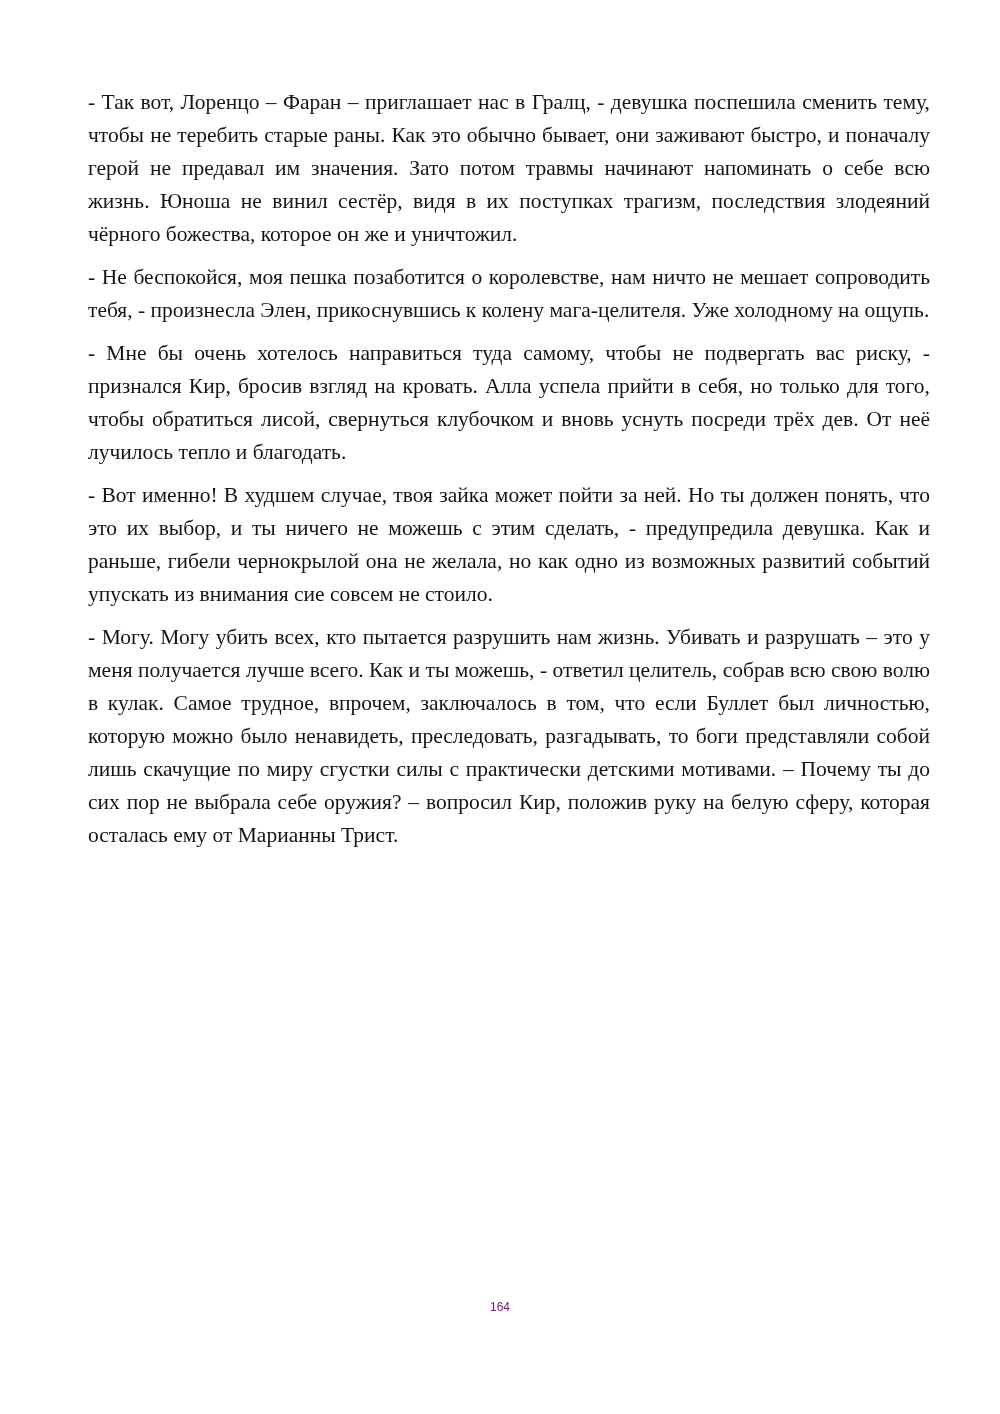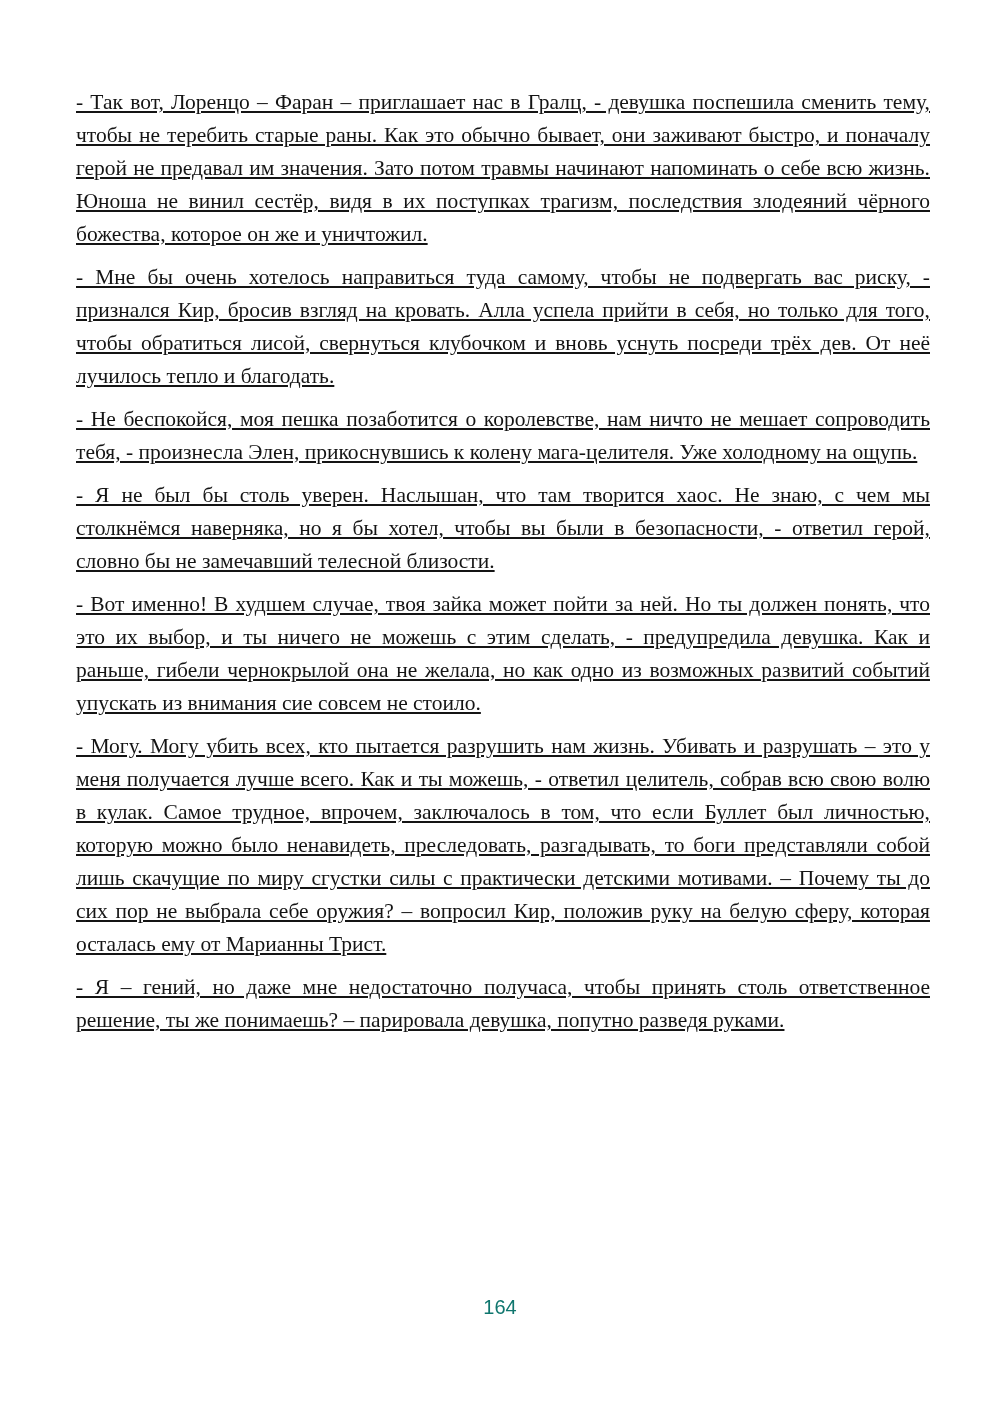--- a/index.html
+++ b/index.html
@@ -20,43 +20,40 @@
     left: 72px;
     top: 86px;
     width: 858px;
     color: #141414;
     font-size: 21.5px;
     line-height: 33px;
     text-align: justify;
     text-align-last: left;
   }
   .text-body p {
-    margin: 0 0 10px 4px;
+    margin: 0 0 10px 16px;
     padding: 0;
-    text-decoration: underline;
   }
   .page-number {
     position: absolute;
     top: 1296px;
     left: 0;
     width: 100%;
     text-align: center;
-    color: #0f766e;
+    color: #701a75;
     font-family: "Liberation Sans", sans-serif;
-    font-size: 20px;
+    font-size: 12px;
     line-height: 22px;
   }
 </style>
 </head>
 <body>
 
 <div class="page">
   <div class="text-body">
     <p>- Так вот, Лоренцо – Фаран – приглашает нас в Гралц, - девушка поспешила сменить тему, чтобы не теребить старые раны. Как это обычно бывает, они заживают быстро, и поначалу герой не предавал им значения. Зато потом травмы начинают напоминать о себе всю жизнь. Юноша не винил сестёр, видя в их поступках трагизм, последствия злодеяний чёрного божества, которое он же и уничтожил.</p>
+    <p>- Не беспокойся, моя пешка позаботится о королевстве, нам ничто не мешает сопроводить тебя, - произнесла Элен, прикоснувшись к колену мага-целителя. Уже холодному на ощупь.</p>
     <p>- Мне бы очень хотелось направиться туда самому, чтобы не подвергать вас риску, - признался Кир, бросив взгляд на кровать. Алла успела прийти в себя, но только для того, чтобы обратиться лисой, свернуться клубочком и вновь уснуть посреди трёх дев. От неё лучилось тепло и благодать.</p>
-    <p>- Не беспокойся, моя пешка позаботится о королевстве, нам ничто не мешает сопроводить тебя, - произнесла Элен, прикоснувшись к колену мага-целителя. Уже холодному на ощупь.</p>
-    <p>- Я не был бы столь уверен. Наслышан, что там творится хаос. Не знаю, с чем мы столкнёмся наверняка, но я бы хотел, чтобы вы были в безопасности, - ответил герой, словно бы не замечавший телесной близости.</p>
     <p>- Вот именно! В худшем случае, твоя зайка может пойти за ней. Но ты должен понять, что это их выбор, и ты ничего не можешь с этим сделать, - предупредила девушка. Как и раньше, гибели чернокрылой она не желала, но как одно из возможных развитий событий упускать из внимания сие совсем не стоило.</p>
     <p>- Могу. Могу убить всех, кто пытается разрушить нам жизнь. Убивать и разрушать – это у меня получается лучше всего. Как и ты можешь, - ответил целитель, собрав всю свою волю в кулак. Самое трудное, впрочем, заключалось в том, что если Буллет был личностью, которую можно было ненавидеть, преследовать, разгадывать, то боги представляли собой лишь скачущие по миру сгустки силы с практически детскими мотивами. – Почему ты до сих пор не выбрала себе оружия? – вопросил Кир, положив руку на белую сферу, которая осталась ему от Марианны Трист.</p>
-    <p>- Я – гений, но даже мне недостаточно получаса, чтобы принять столь ответственное решение, ты же понимаешь? – парировала девушка, попутно разведя руками.</p>
   </div>
   <div class="page-number">164</div>
 </div>
 
 </body></html>

